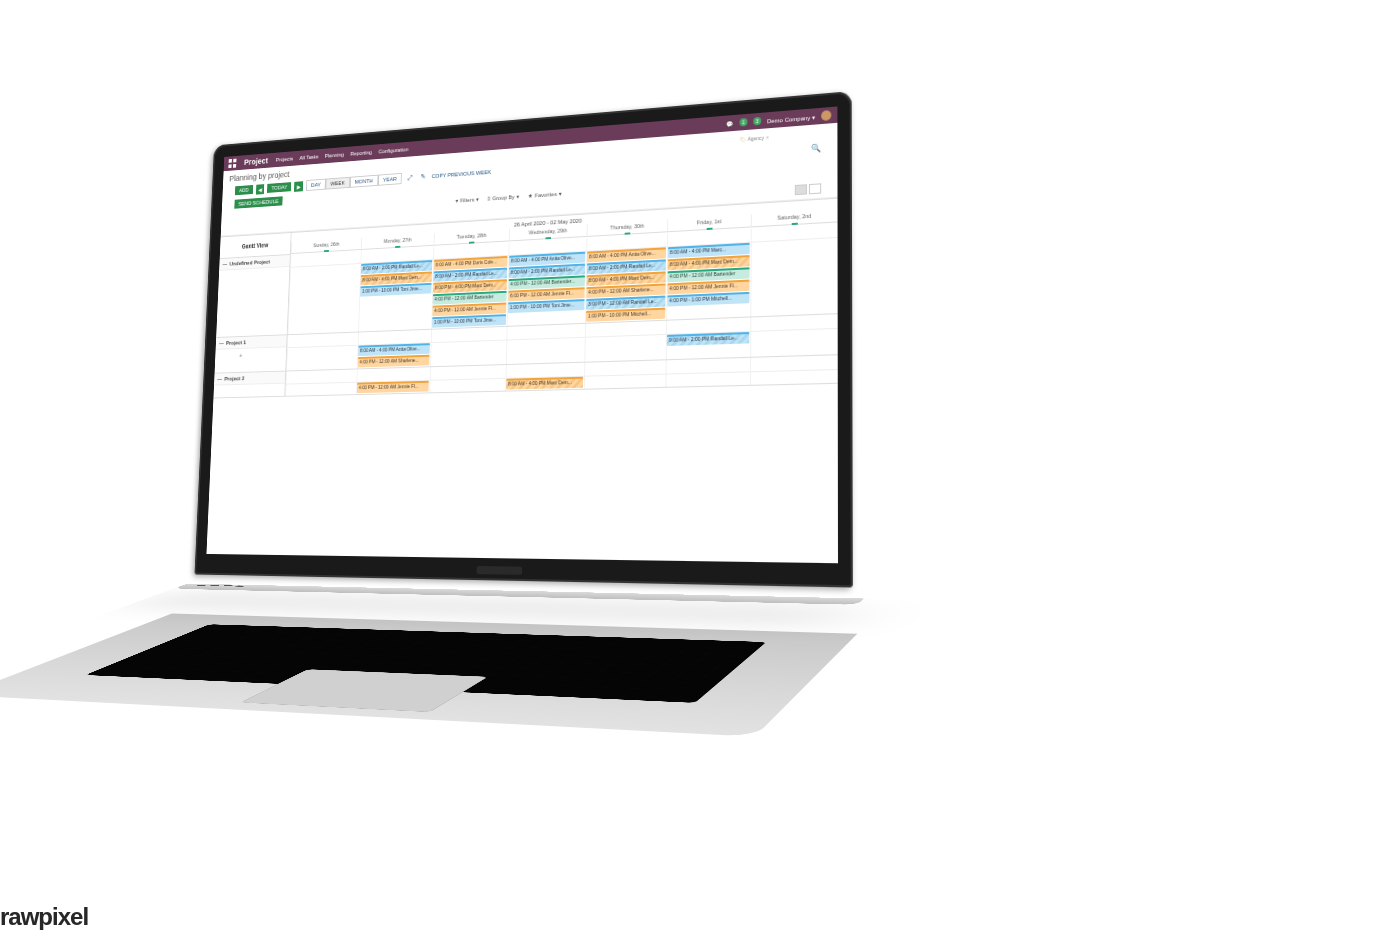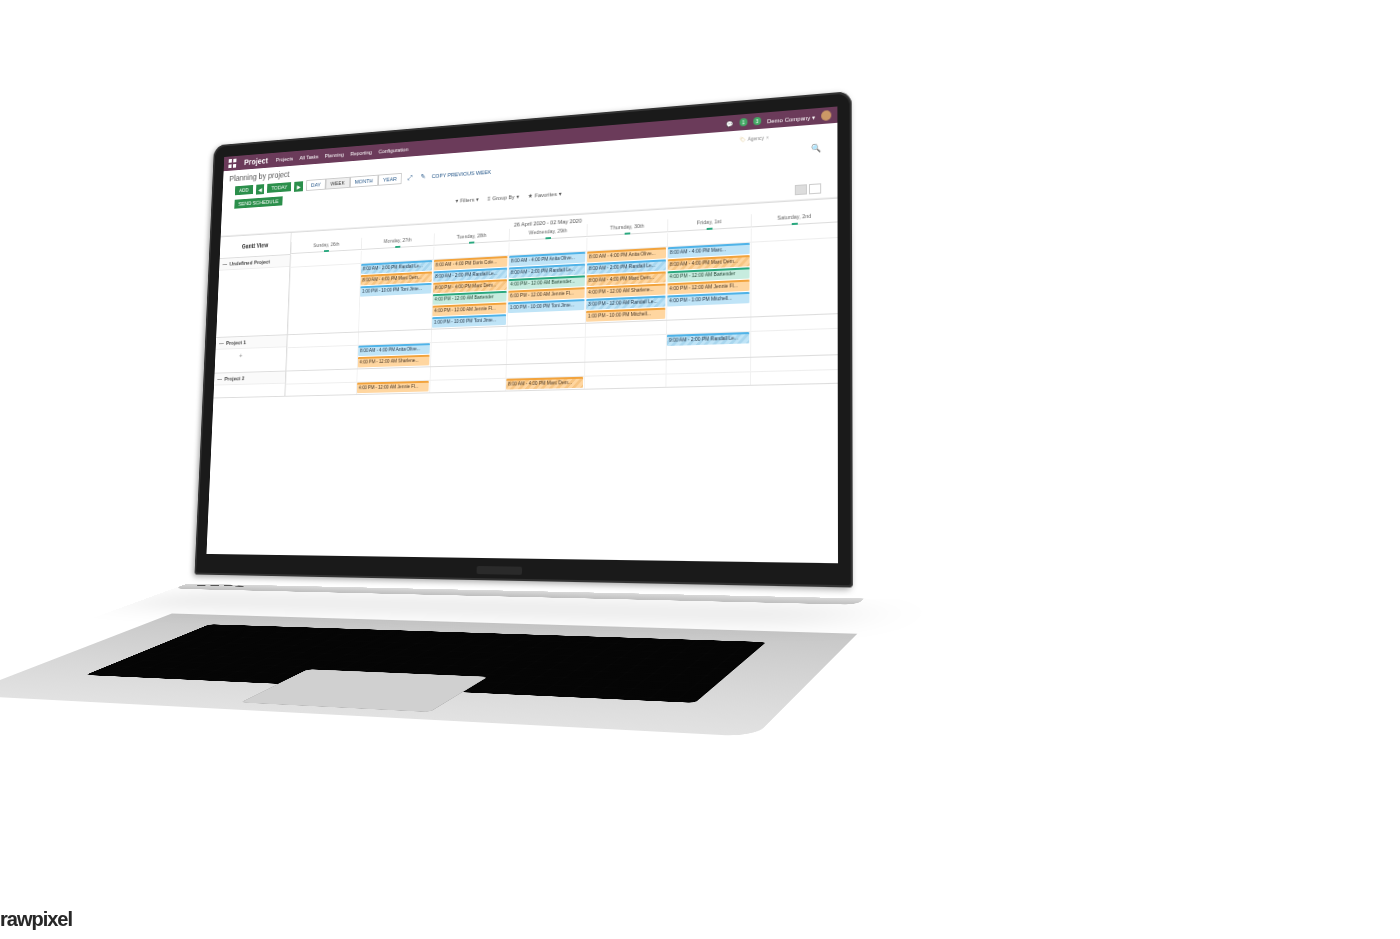--- a/index.html
+++ b/index.html
@@ -73,21 +73,21 @@
   .task-cell { flex:1; padding:0 1px; }
   .task { height:100%; border-radius:1px; font-size:5px; padding:0 2px; white-space:nowrap; overflow:hidden; border-top:2px solid rgba(0,0,0,0); cursor:pointer; }
   .c-blue   { background:#bfe4f7; border-top-color:#4fb3e8; color:#234; }
   .c-blue.h { background:repeating-linear-gradient(135deg,#bfe4f7 0 3px,#a8d6ee 3px 6px); border-top-color:#4fb3e8; color:#234;}
   .c-orange { background:#ffd6a0; border-top-color:#f2a33c; color:#432; }
   .c-orange.h{ background:repeating-linear-gradient(135deg,#ffd6a0 0 3px,#f7c583 3px 6px); border-top-color:#f2a33c; color:#432;}
   .c-teal   { background:#c7ecdf; border-top-color:#2aa87f; color:#243; }
 
   .plus { position:absolute; font-size:8px; color:#888; }
 
-  .watermark { position:absolute; left:0; bottom:8px; font-size:20px; font-weight:bold; color:#fff; text-shadow:0 0 2px rgba(0,0,0,.4); letter-spacing:-1px; font-family: Arial; opacity:.85; mix-blend-mode: difference;}
+  .watermark { position:absolute; left:0; bottom:8px; font-size:24px; font-weight:bold; color:#fff; text-shadow:0 0 2px rgba(0,0,0,.4); letter-spacing:-1px; font-family: Arial; opacity:.85; mix-blend-mode: difference;}
 </style>
 </head>
 <body>
 
 <div class="stage">
   <div class="laptop">
     <div class="screen-bezel">
       <div class="screen">
 
         <div class="topbar">

